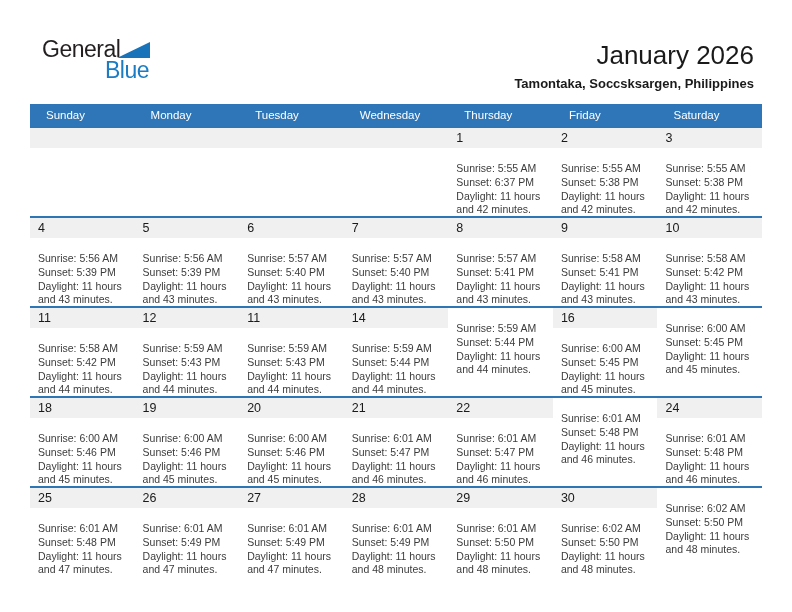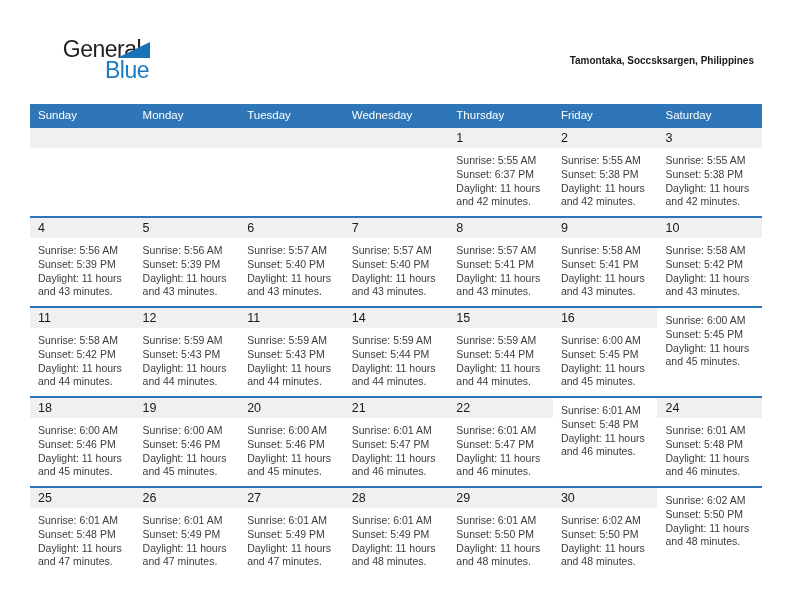--- a/index.html
+++ b/index.html
@@ -2,55 +2,56 @@
 <html><head>
 <meta charset="utf-8">
 <style>
   * { margin:0; padding:0; box-sizing:border-box; }
   html,body { background:#ffffff; }
   body { font-family:"Liberation Sans", sans-serif; }
   .page { position:relative; width:792px; height:612px; background:#fff; overflow:hidden; }
 
   
   .logo { position:absolute; left:42px; top:38px; width:120px; height:46px; }
-  .logo-general { font-size:23px; color:#231f20; letter-spacing:-0.5px; line-height:22px;text-align:center; }
+  .logo-general { font-size:23px; color:#231f20; letter-spacing:-0.5px; line-height:22px; }
   .logo-triangle { position:absolute; left:75px; top:4px; width:0; height:0;
                    border-bottom:16px solid #1873B9; border-left:33px solid transparent; }
   .logo-blue { position:absolute; left:63px; top:19px; font-size:23px; color:#1B7CC4; letter-spacing:-0.5px; }
 
   .title-block { position:absolute; right:38px; top:40px; text-align:right; }
   .cal-title { font-size:26px; color:#1a1a1a; font-weight:400; line-height:30px; }
-  .cal-subtitle { margin-top:15px; font-size:10px; color:#1a1a1a; font-weight:700; }
+  .cal-subtitle { margin-top:6px; font-size:13px; color:#1a1a1a; font-weight:700; }
 
   
   .calendar { position:absolute; left:30px; top:104px; width:732px; }
 
   .weekday-row { display:flex; height:22px; background:#2E76B7; align-items:center; }
-  .weekday { flex:1 1 0; color:#ffffff; font-size:11.5px; padding-left:8px;
+  .weekday { flex:1 1 0; color:#ffffff; font-size:11.5px; padding-left:16px;
              white-space:nowrap; overflow:hidden; }
 
   .week-row { display:flex; height:90px; border-top:2px solid #2E75B6; }
   .cell { flex:1 1 0; overflow:hidden; }
   .date-strip { height:20px; background:#F0F0F0; font-size:12.5px; color:#1a1a1a;
                 padding:3px 0 0 8px; line-height:15px; }
-  .details { padding:6px 6px 0 8px; font-size:10.5px; line-height:13.8px; color:#3c3c3c; }
+  .details { padding:14px 6px 0 8px; font-size:10.5px; line-height:13.8px; color:#3c3c3c; }
   .details .line { white-space:nowrap; }
 </style>
 </head>
 <body>
 
 <div class="page">
 
   <div class="logo">
     <div class="logo-general">General</div>
     <div class="logo-triangle"></div>
     <div class="logo-blue">Blue</div>
   </div>
 
   <div class="title-block">
+    <div class="cal-title">January 2026</div>
     <div class="cal-subtitle">Tamontaka, Soccsksargen, Philippines</div>
   </div>
 
   <div class="calendar">
     <div class="weekday-row">
       <div class="weekday">Sunday</div>
       <div class="weekday">Monday</div>
       <div class="weekday">Tuesday</div>
       <div class="weekday">Wednesday</div>
       <div class="weekday">Thursday</div>
@@ -219,21 +220,20 @@
           <div class="cell">
     <div class="date-strip">14</div>
     <div class="details">
       <div class="line">Sunrise: 5:59 AM</div>
       <div class="line">Sunset: 5:44 PM</div>
       <div class="line">Daylight: 11 hours</div>
       <div class="line">and 44 minutes.</div>
     </div>
   </div>
           <div class="cell">
-    <div class="date-strip">15</div>
     <div class="details">
       <div class="line">Sunrise: 5:59 AM</div>
       <div class="line">Sunset: 5:44 PM</div>
       <div class="line">Daylight: 11 hours</div>
       <div class="line">and 44 minutes.</div>
     </div>
   </div>
           <div class="cell">
     <div class="date-strip">16</div>
     <div class="details">

